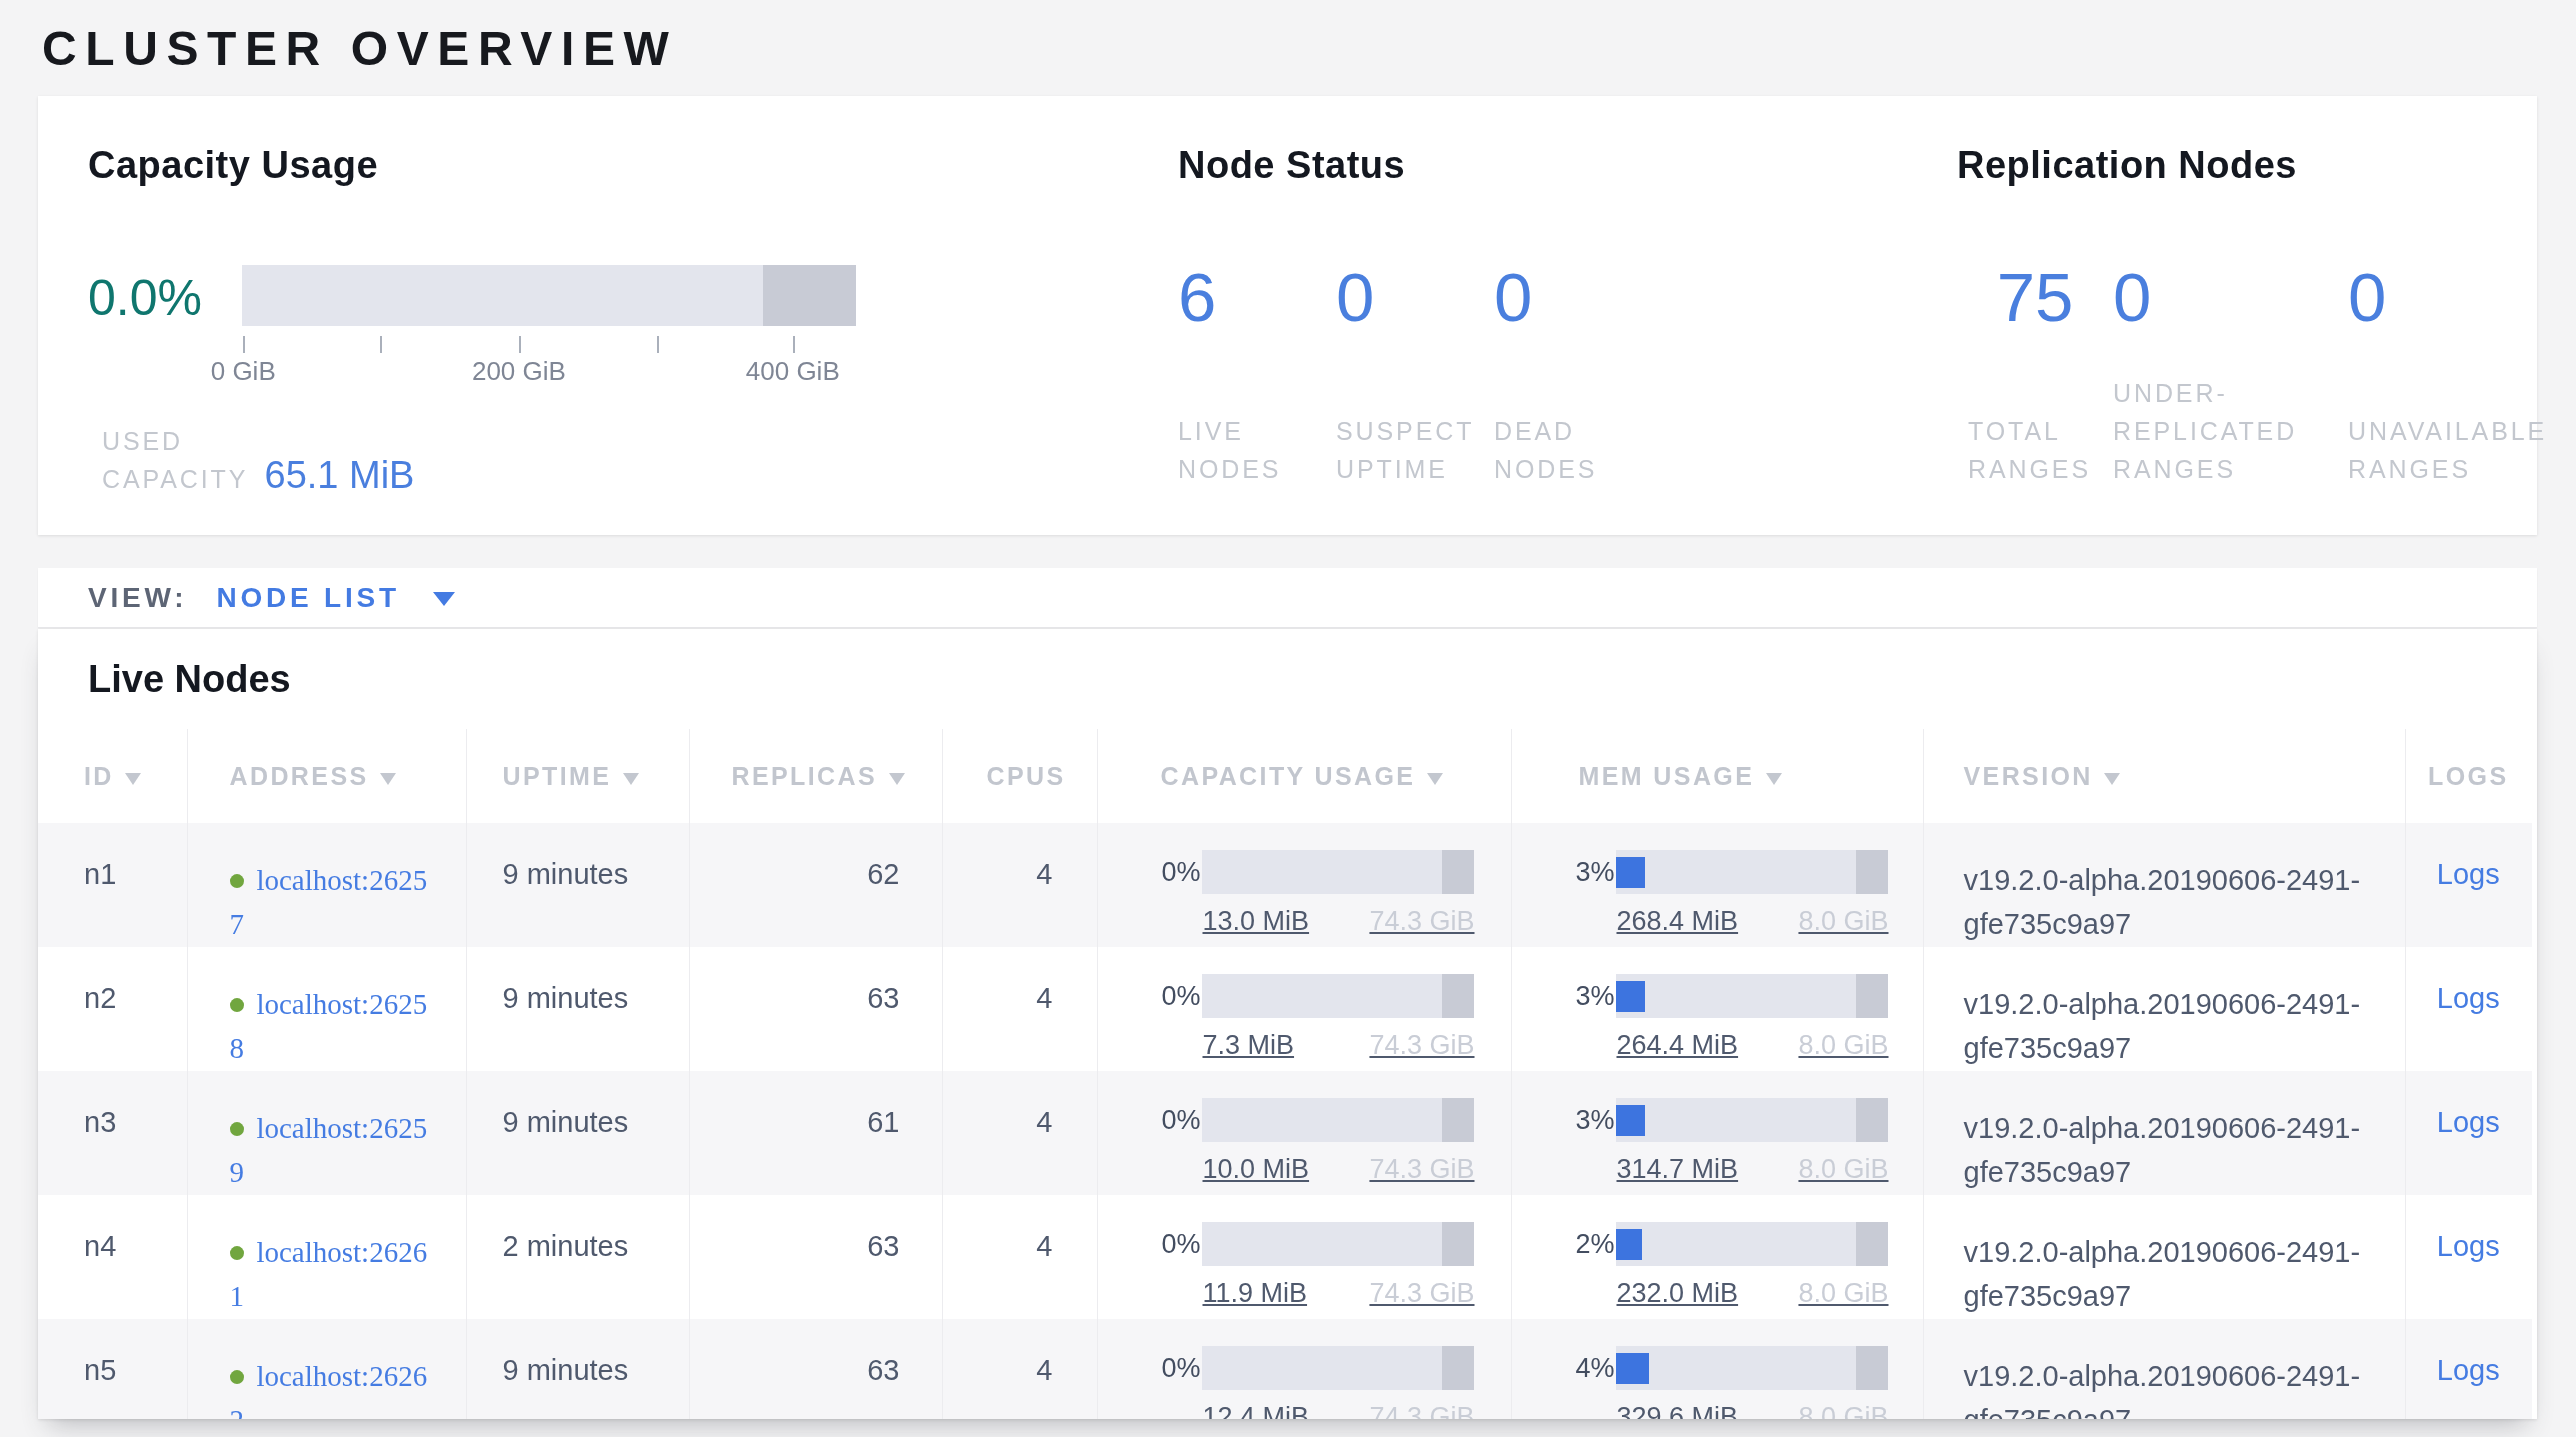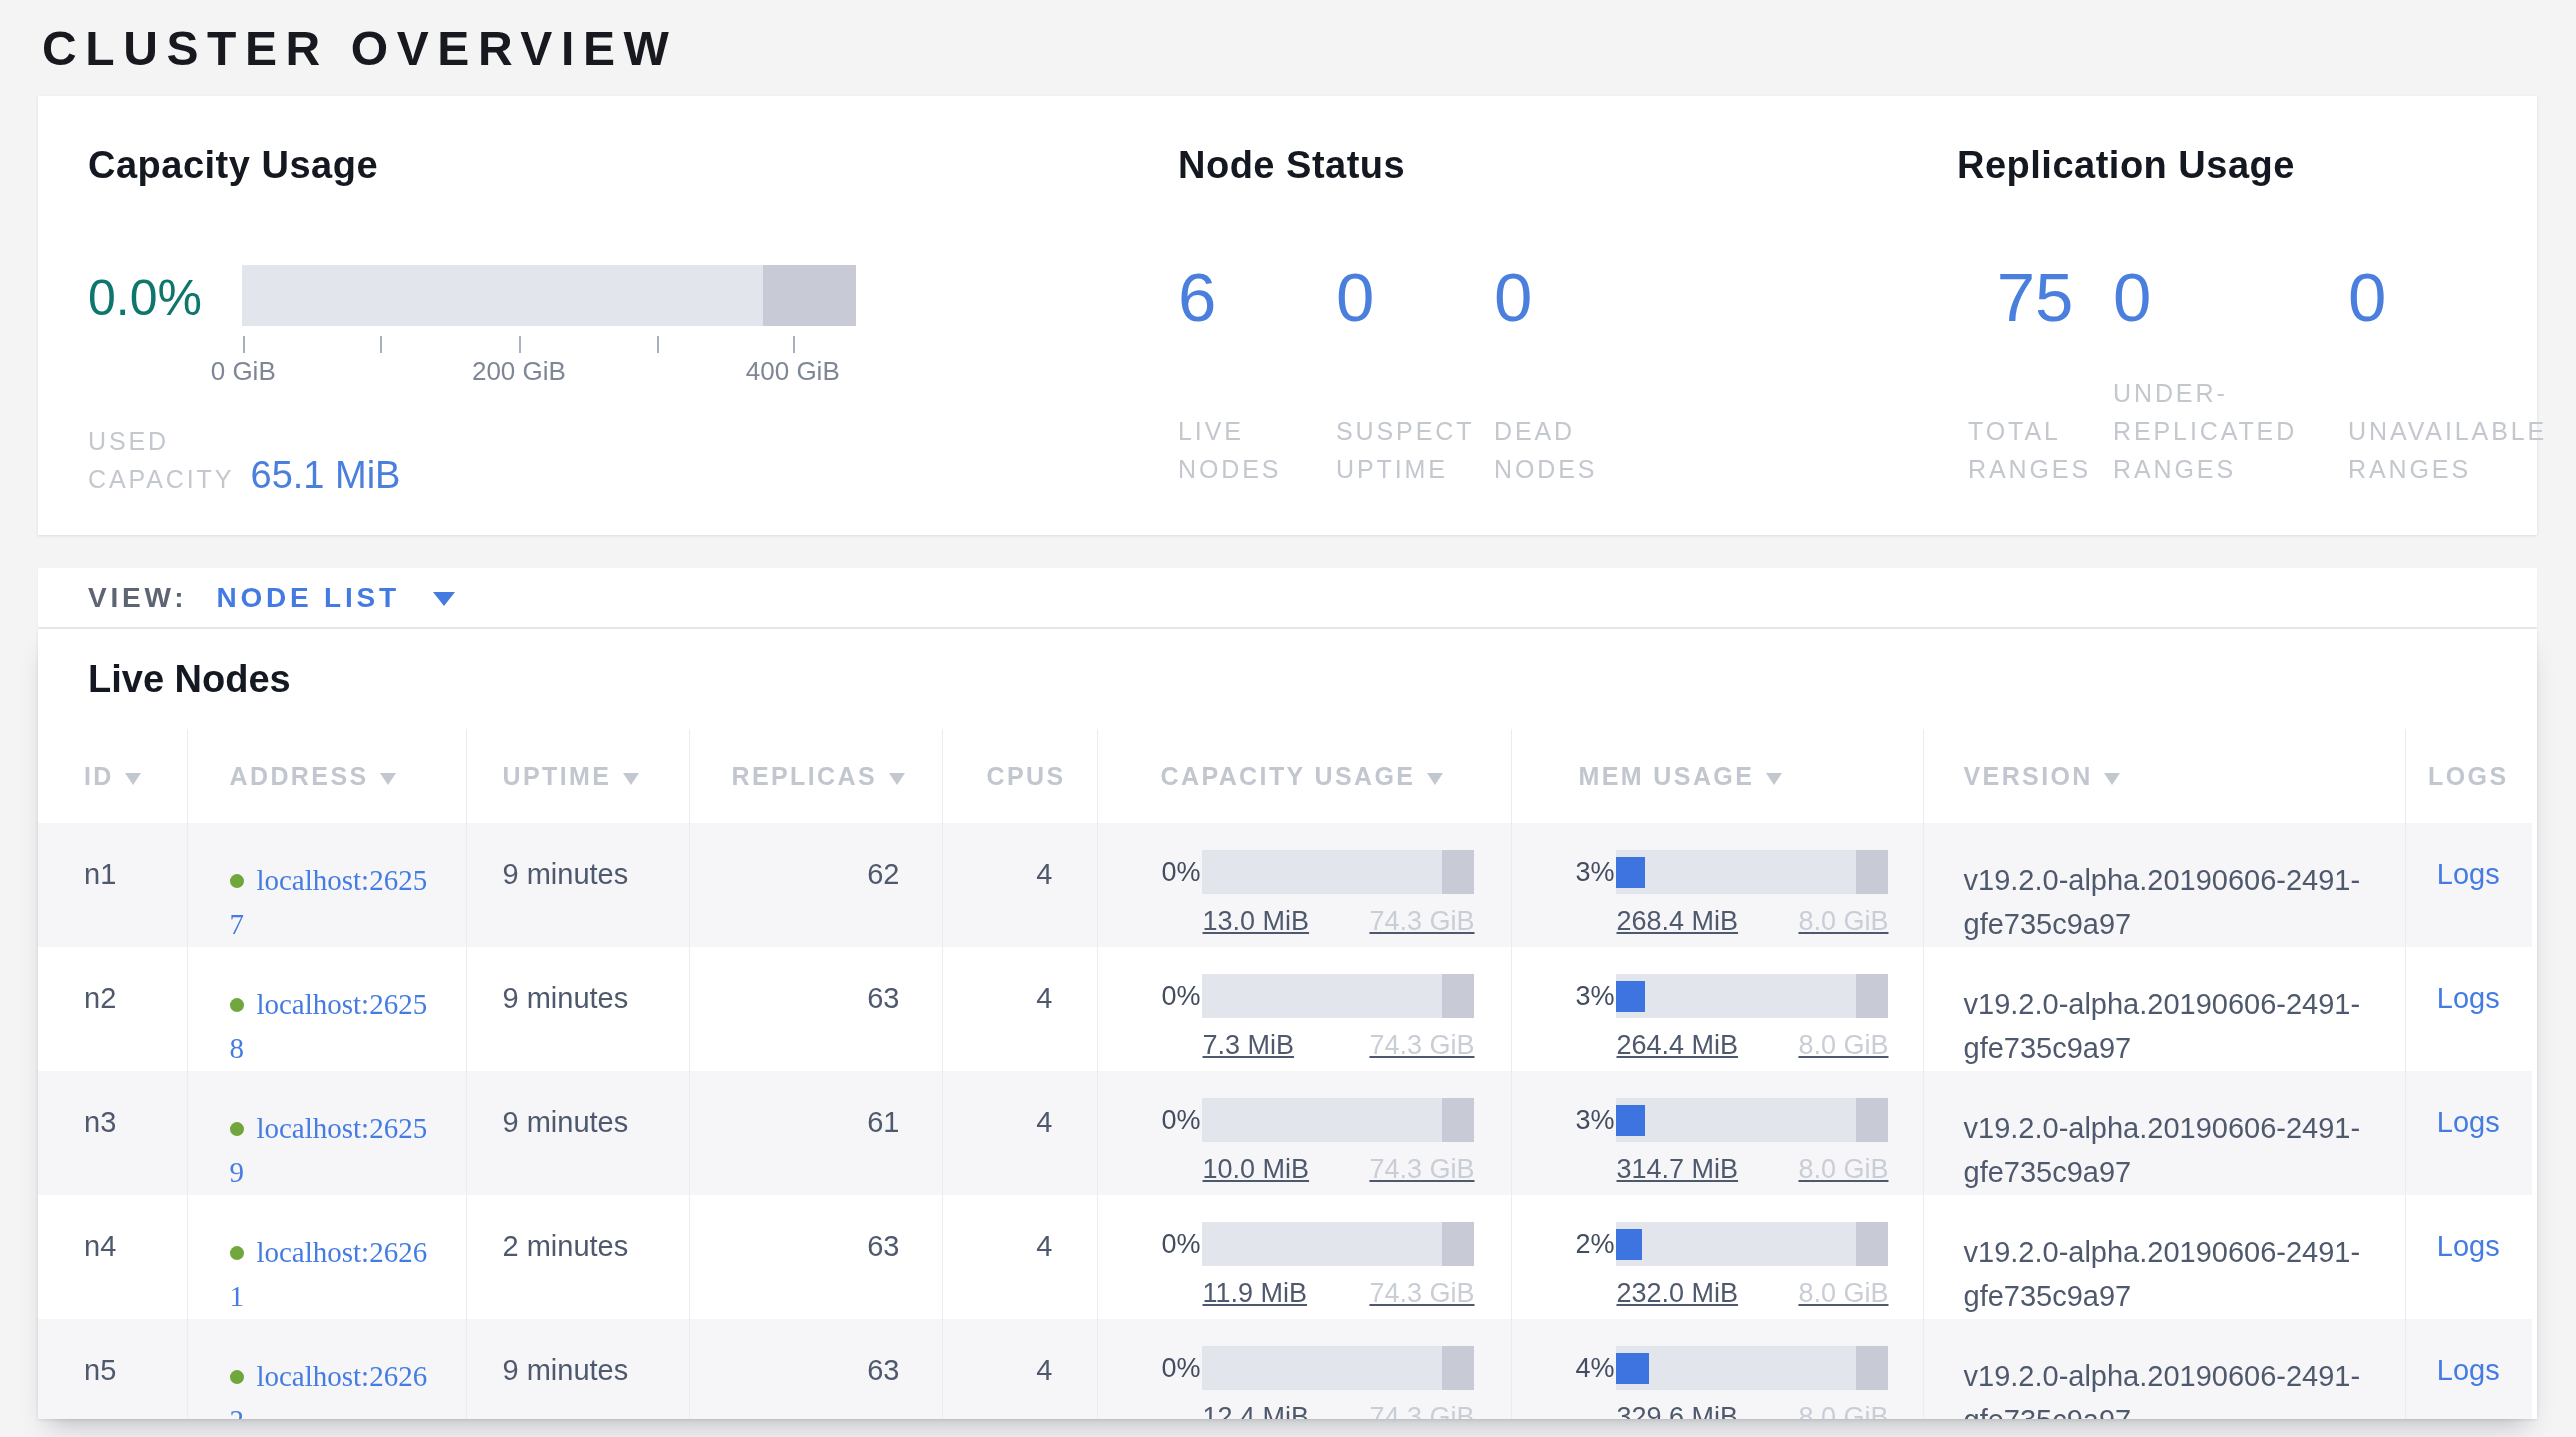--- a/index.html
+++ b/index.html
@@ -29,21 +29,21 @@
   .cap-pct { width:154px; font-size:50px; font-weight:500; color:#0f766e; line-height:92px; padding-top:3.8px; }
   .cap-bar-wrap { width:614px; margin-top:17px; position:relative; }
   .cap-bar { height:61px; background:#e3e5ed; position:relative; }
   .cap-bar-tail { position:absolute; right:0; top:0; height:100%; width:15.1%; background:#c8cbd5; }
   .cap-ticks { position:relative; height:17px; margin-top:9.6px; }
   .cap-tick { position:absolute; top:0; width:1.9px; height:17px; background:#aab0bb; }
   .cap-tick-labels { position:relative; height:31px; margin-top:3.8px; }
   .cap-tick-label { position:absolute; transform:translateX(-50%); font-size:26px; color:#7f8695; white-space:nowrap; }
 
   .cap-stats { display:flex; margin-top:35px; }
-  .stat-pair { display:flex; margin-right:81px; }
+  .stat-pair { display:flex; margin-right:81px;margin-left:14px; }
   .pair-label {
     width:151px; font-size:25px; letter-spacing:2.9px; color:#c3c7ce;
     line-height:38px; font-weight:500;
   }
   .pair-value { align-self:flex-end; font-size:38px; color:#4a7fde; font-weight:500; margin-left:11.5px; padding-bottom:1.9px; white-space:nowrap; }
 
   .stats-row { display:flex; margin-top:61px; }
   .stat { display:flex; flex-direction:column; }
   .stat-value { font-size:69px; font-weight:500; color:#4a7fde; line-height:92px; padding-top:3.8px; }
   .stat-label-wrap { margin-top:29px; height:115px; display:flex; align-items:flex-end; }
@@ -172,21 +172,21 @@
       <div class="stat">
         <div class="stat-value">0</div>
         <div class="stat-label-wrap">
             <div class="stat-label lbl-narrow">DEAD NODES</div>
           </div>
       </div>
     </div>
   </div>
 
   <div class="sec sec-replication">
-    <h2>Replication Usage</h2>
+    <h2>Replication Nodes</h2>
     <div class="stats-row">
       <div class="stat rep-col-1">
         <div class="stat-value">75</div>
         <div class="stat-label-wrap">
             <div class="stat-label lbl-narrow">TOTAL RANGES</div>
           </div>
       </div>
       <div class="stat rep-col-2">
         <div class="stat-value">0</div>
         <div class="stat-label-wrap">

